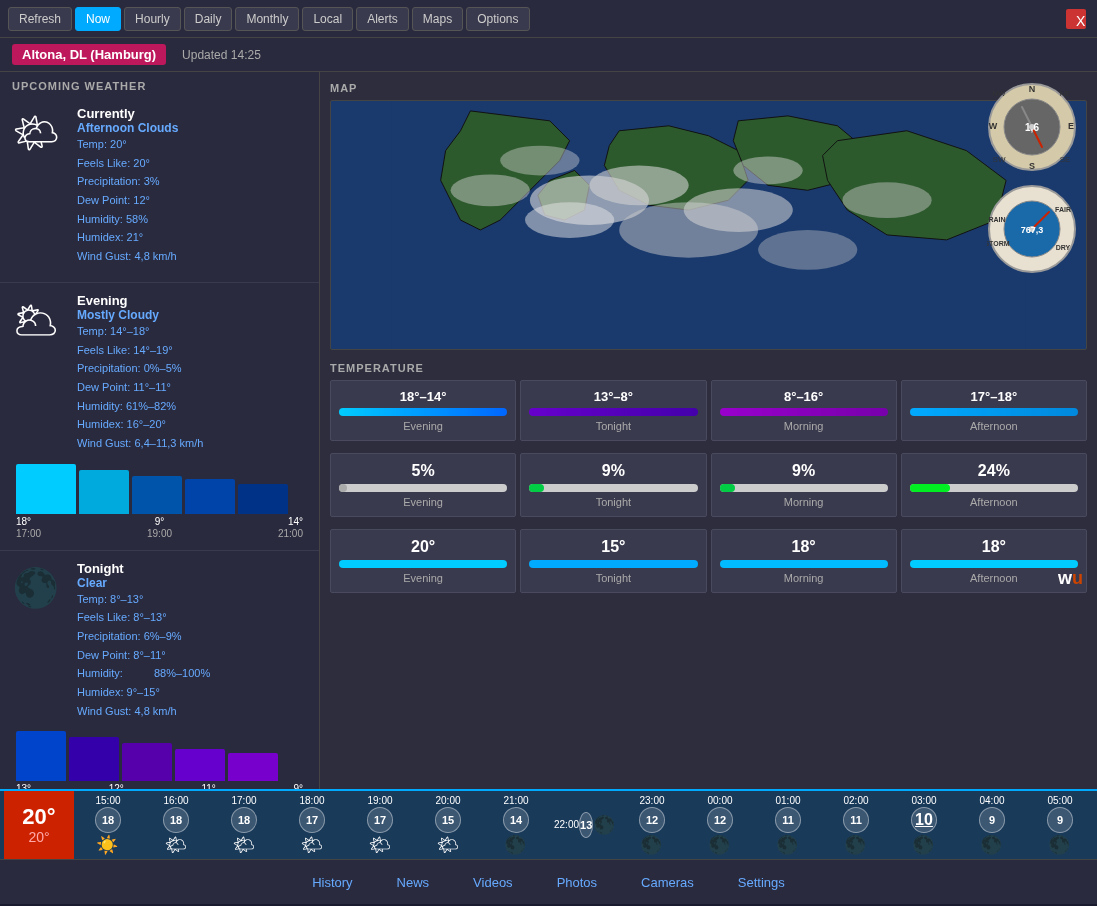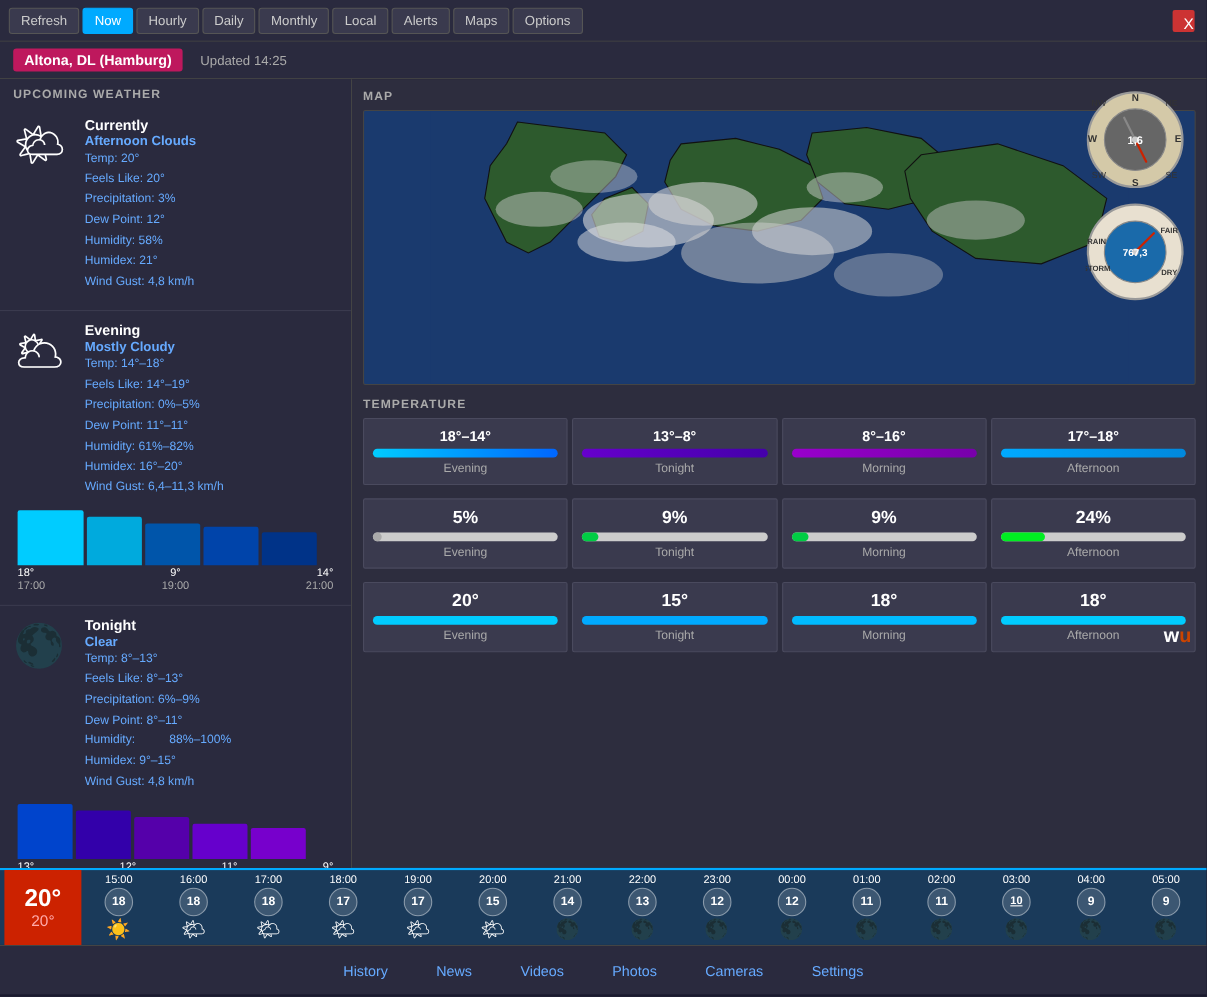--- a/index.html
+++ b/index.html
@@ -369,21 +369,21 @@
       <div style="display: flex; flex-direction: column; align-items: center; min-width: 68px; padding: 2px 4px;">
     <span style="font-size:10px;color:#fff;margin-bottom:1px;">20:00</span>
     <div style="background:rgba(255,255,255,0.15);border-radius:50%;width:26px;height:26px;display:flex;align-items:center;justify-content:center;font-size:11px;font-weight:bold;color:#fff;border:1px solid rgba(255,255,255,0.4);margin-bottom:1px;">15</div>
     <span style="font-size:18px;">🌤</span>
   </div>
       <div style="display: flex; flex-direction: column; align-items: center; min-width: 68px; padding: 2px 4px;">
     <span style="font-size:10px;color:#fff;margin-bottom:1px;">21:00</span>
     <div style="background:rgba(255,255,255,0.15);border-radius:50%;width:26px;height:26px;display:flex;align-items:center;justify-content:center;font-size:11px;font-weight:bold;color:#fff;border:1px solid rgba(255,255,255,0.4);margin-bottom:1px;">14</div>
     <span style="font-size:18px;">🌑</span>
   </div>
-      <div style="display: flex; flex-direction: column; align-items: center; min-width: 68px; padding: 2px 4px;">
+      <div style="display: flex; align-items: center; min-width: 68px; padding: 2px 4px;">
     <span style="font-size:10px;color:#fff;margin-bottom:1px;">22:00</span>
     <div style="background:rgba(255,255,255,0.15);border-radius:50%;width:26px;height:26px;display:flex;align-items:center;justify-content:center;font-size:11px;font-weight:bold;color:#fff;border:1px solid rgba(255,255,255,0.4);margin-bottom:1px;">13</div>
     <span style="font-size:18px;">🌑</span>
   </div>
       <div style="display: flex; flex-direction: column; align-items: center; min-width: 68px; padding: 2px 4px;">
     <span style="font-size:10px;color:#fff;margin-bottom:1px;">23:00</span>
     <div style="background:rgba(255,255,255,0.15);border-radius:50%;width:26px;height:26px;display:flex;align-items:center;justify-content:center;font-size:11px;font-weight:bold;color:#fff;border:1px solid rgba(255,255,255,0.4);margin-bottom:1px;">12</div>
     <span style="font-size:18px;">🌑</span>
   </div>
       <div style="display: flex; flex-direction: column; align-items: center; min-width: 68px; padding: 2px 4px;">
@@ -396,21 +396,21 @@
     <div style="background:rgba(255,255,255,0.15);border-radius:50%;width:26px;height:26px;display:flex;align-items:center;justify-content:center;font-size:11px;font-weight:bold;color:#fff;border:1px solid rgba(255,255,255,0.4);margin-bottom:1px;">11</div>
     <span style="font-size:18px;">🌑</span>
   </div>
       <div style="display: flex; flex-direction: column; align-items: center; min-width: 68px; padding: 2px 4px;">
     <span style="font-size:10px;color:#fff;margin-bottom:1px;">02:00</span>
     <div style="background:rgba(255,255,255,0.15);border-radius:50%;width:26px;height:26px;display:flex;align-items:center;justify-content:center;font-size:11px;font-weight:bold;color:#fff;border:1px solid rgba(255,255,255,0.4);margin-bottom:1px;">11</div>
     <span style="font-size:18px;">🌑</span>
   </div>
       <div style="display: flex; flex-direction: column; align-items: center; min-width: 68px; padding: 2px 4px;">
     <span style="font-size:10px;color:#fff;margin-bottom:1px;">03:00</span>
-    <div style="background:rgba(255,255,255,0.15);border-radius:50%;width:26px;height:26px;display:flex;align-items:center;justify-content:center;font-size:10px;font-weight:bold;color:#fff;border:1px solid rgba(255,255,255,0.4);margin-bottom:1px;text-decoration:underline;">10</div>
+    <div style="background:rgba(255,255,255,0.15);border-radius:50%;width:26px;height:26px;display:flex;align-items:center;justify-content:center;font-size:16px;font-weight:bold;color:#fff;border:1px solid rgba(255,255,255,0.4);margin-bottom:1px;text-decoration:underline;">10</div>
     <span style="font-size:18px;">🌑</span>
   </div>
       <div style="display: flex; flex-direction: column; align-items: center; min-width: 68px; padding: 2px 4px;">
     <span style="font-size:10px;color:#fff;margin-bottom:1px;">04:00</span>
     <div style="background:rgba(255,255,255,0.15);border-radius:50%;width:26px;height:26px;display:flex;align-items:center;justify-content:center;font-size:11px;font-weight:bold;color:#fff;border:1px solid rgba(255,255,255,0.4);margin-bottom:1px;">9</div>
     <span style="font-size:18px;">🌑</span>
   </div>
       <div style="display: flex; flex-direction: column; align-items: center; min-width: 68px; padding: 2px 4px;">
     <span style="font-size:10px;color:#fff;margin-bottom:1px;">05:00</span>
     <div style="background:rgba(255,255,255,0.15);border-radius:50%;width:26px;height:26px;display:flex;align-items:center;justify-content:center;font-size:11px;font-weight:bold;color:#fff;border:1px solid rgba(255,255,255,0.4);margin-bottom:1px;">9</div>

